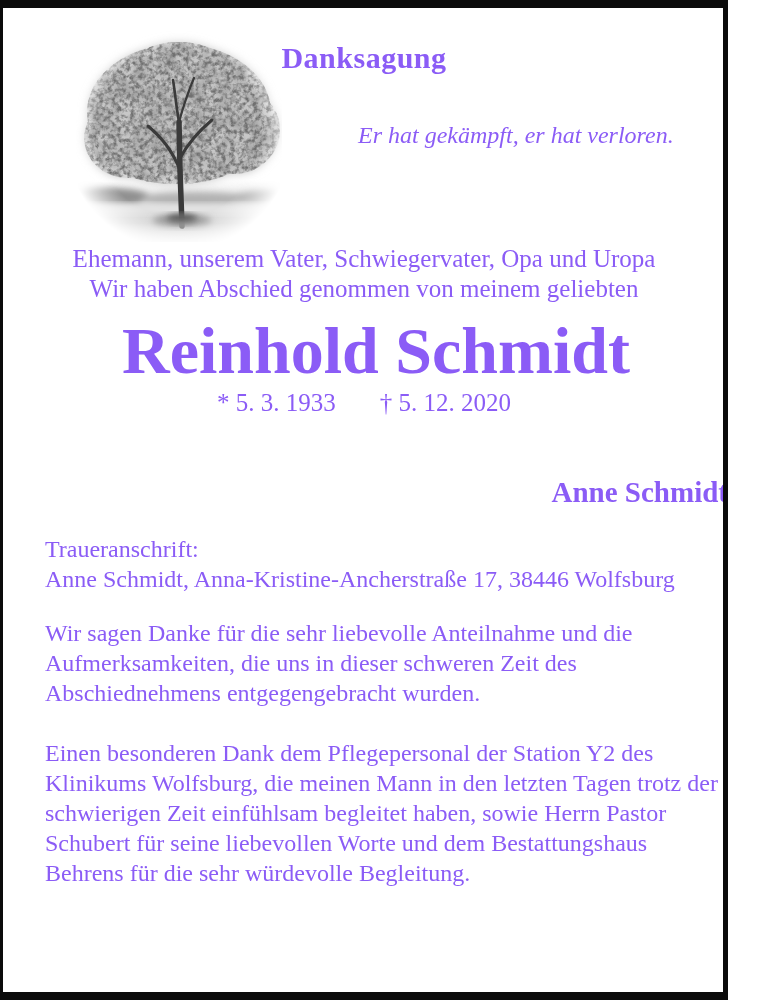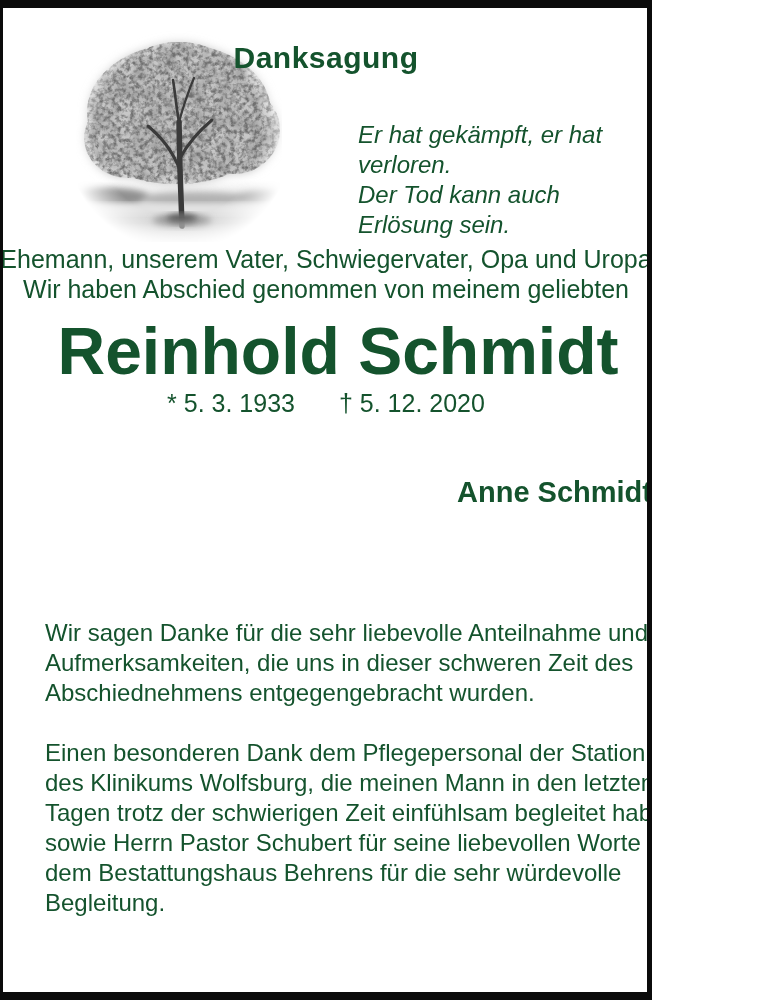--- a/index.html
+++ b/index.html
@@ -1,21 +1,21 @@
 <!DOCTYPE html>
 <html lang="de"><head>
 <meta charset="utf-8">
 <style>
   html,body{margin:0;padding:0;background:#ffffff;}
   .page{
     position:relative;
-    width:652px;height:1000px;
+    width:728px;height:1000px;
     background:#ffffff;
-    color:#14532d;
-    font-family:Liberation Sans, sans-serif;
+    color:#8b5cf6;
+    font-family:Liberation Serif, serif;
     overflow:hidden;
   }
   .frame{
     position:absolute;inset:0;
     border-style:solid;border-color:#0b0b0b;
     border-width:8px 5px 8px 3px;
     pointer-events:none;
   }
   .tree{
     position:absolute;left:76px;top:30px;
@@ -129,36 +129,39 @@
       </g>
       <ellipse cx="106" cy="191" rx="30" ry="6" fill="#8d8d8d" filter="url(#soft3)"></ellipse>
       <ellipse cx="106" cy="189" rx="15" ry="5" fill="#5a5a5a" filter="url(#soft3)"></ellipse>
     </g>
   </svg>
 
   <div class="title">Danksagung</div>
 
   <div class="quote">
     <div>Er hat gekämpft, er hat verloren.</div>
-    <div>Der Tod kann auch Erlösung sein.</div>
   </div>
 
   <div class="intro">
     <div>Ehemann, unserem Vater, Schwiegervater, Opa und Uropa</div>
     <div>Wir haben Abschied genommen von meinem geliebten</div>
   </div>
 
   <h1 class="name">Reinhold Schmidt</h1>
 
   <div class="dates">
     <span>* 5. 3. 1933</span>
     <span>† 5. 12. 2020</span>
   </div>
 
 
   <div class="signatory">Anne Schmidt</div>
 
+  <div class="address">
+    <div>Traueranschrift:</div>
+    <div>Anne Schmidt, Anna-Kristine-Ancherstraße 17, 38446 Wolfsburg</div>
+  </div>
 
   <p class="para para-1">Wir sagen Danke für die sehr liebevolle Anteilnahme und die Aufmerksamkeiten, die uns in dieser schweren Zeit des Abschiednehmens entgegengebracht wurden.</p>
   <p class="para para-2">Einen besonderen Dank dem Pflegepersonal der Station Y2 des Klinikums Wolfsburg, die meinen Mann in den letzten Tagen trotz der schwierigen Zeit einfühlsam begleitet haben, sowie Herrn Pastor Schubert für seine liebevollen Worte und dem Bestattungshaus Behrens für die sehr würdevolle Begleitung.</p>
 
   <div class="frame"></div>
 </div>
 
 </body></html>

